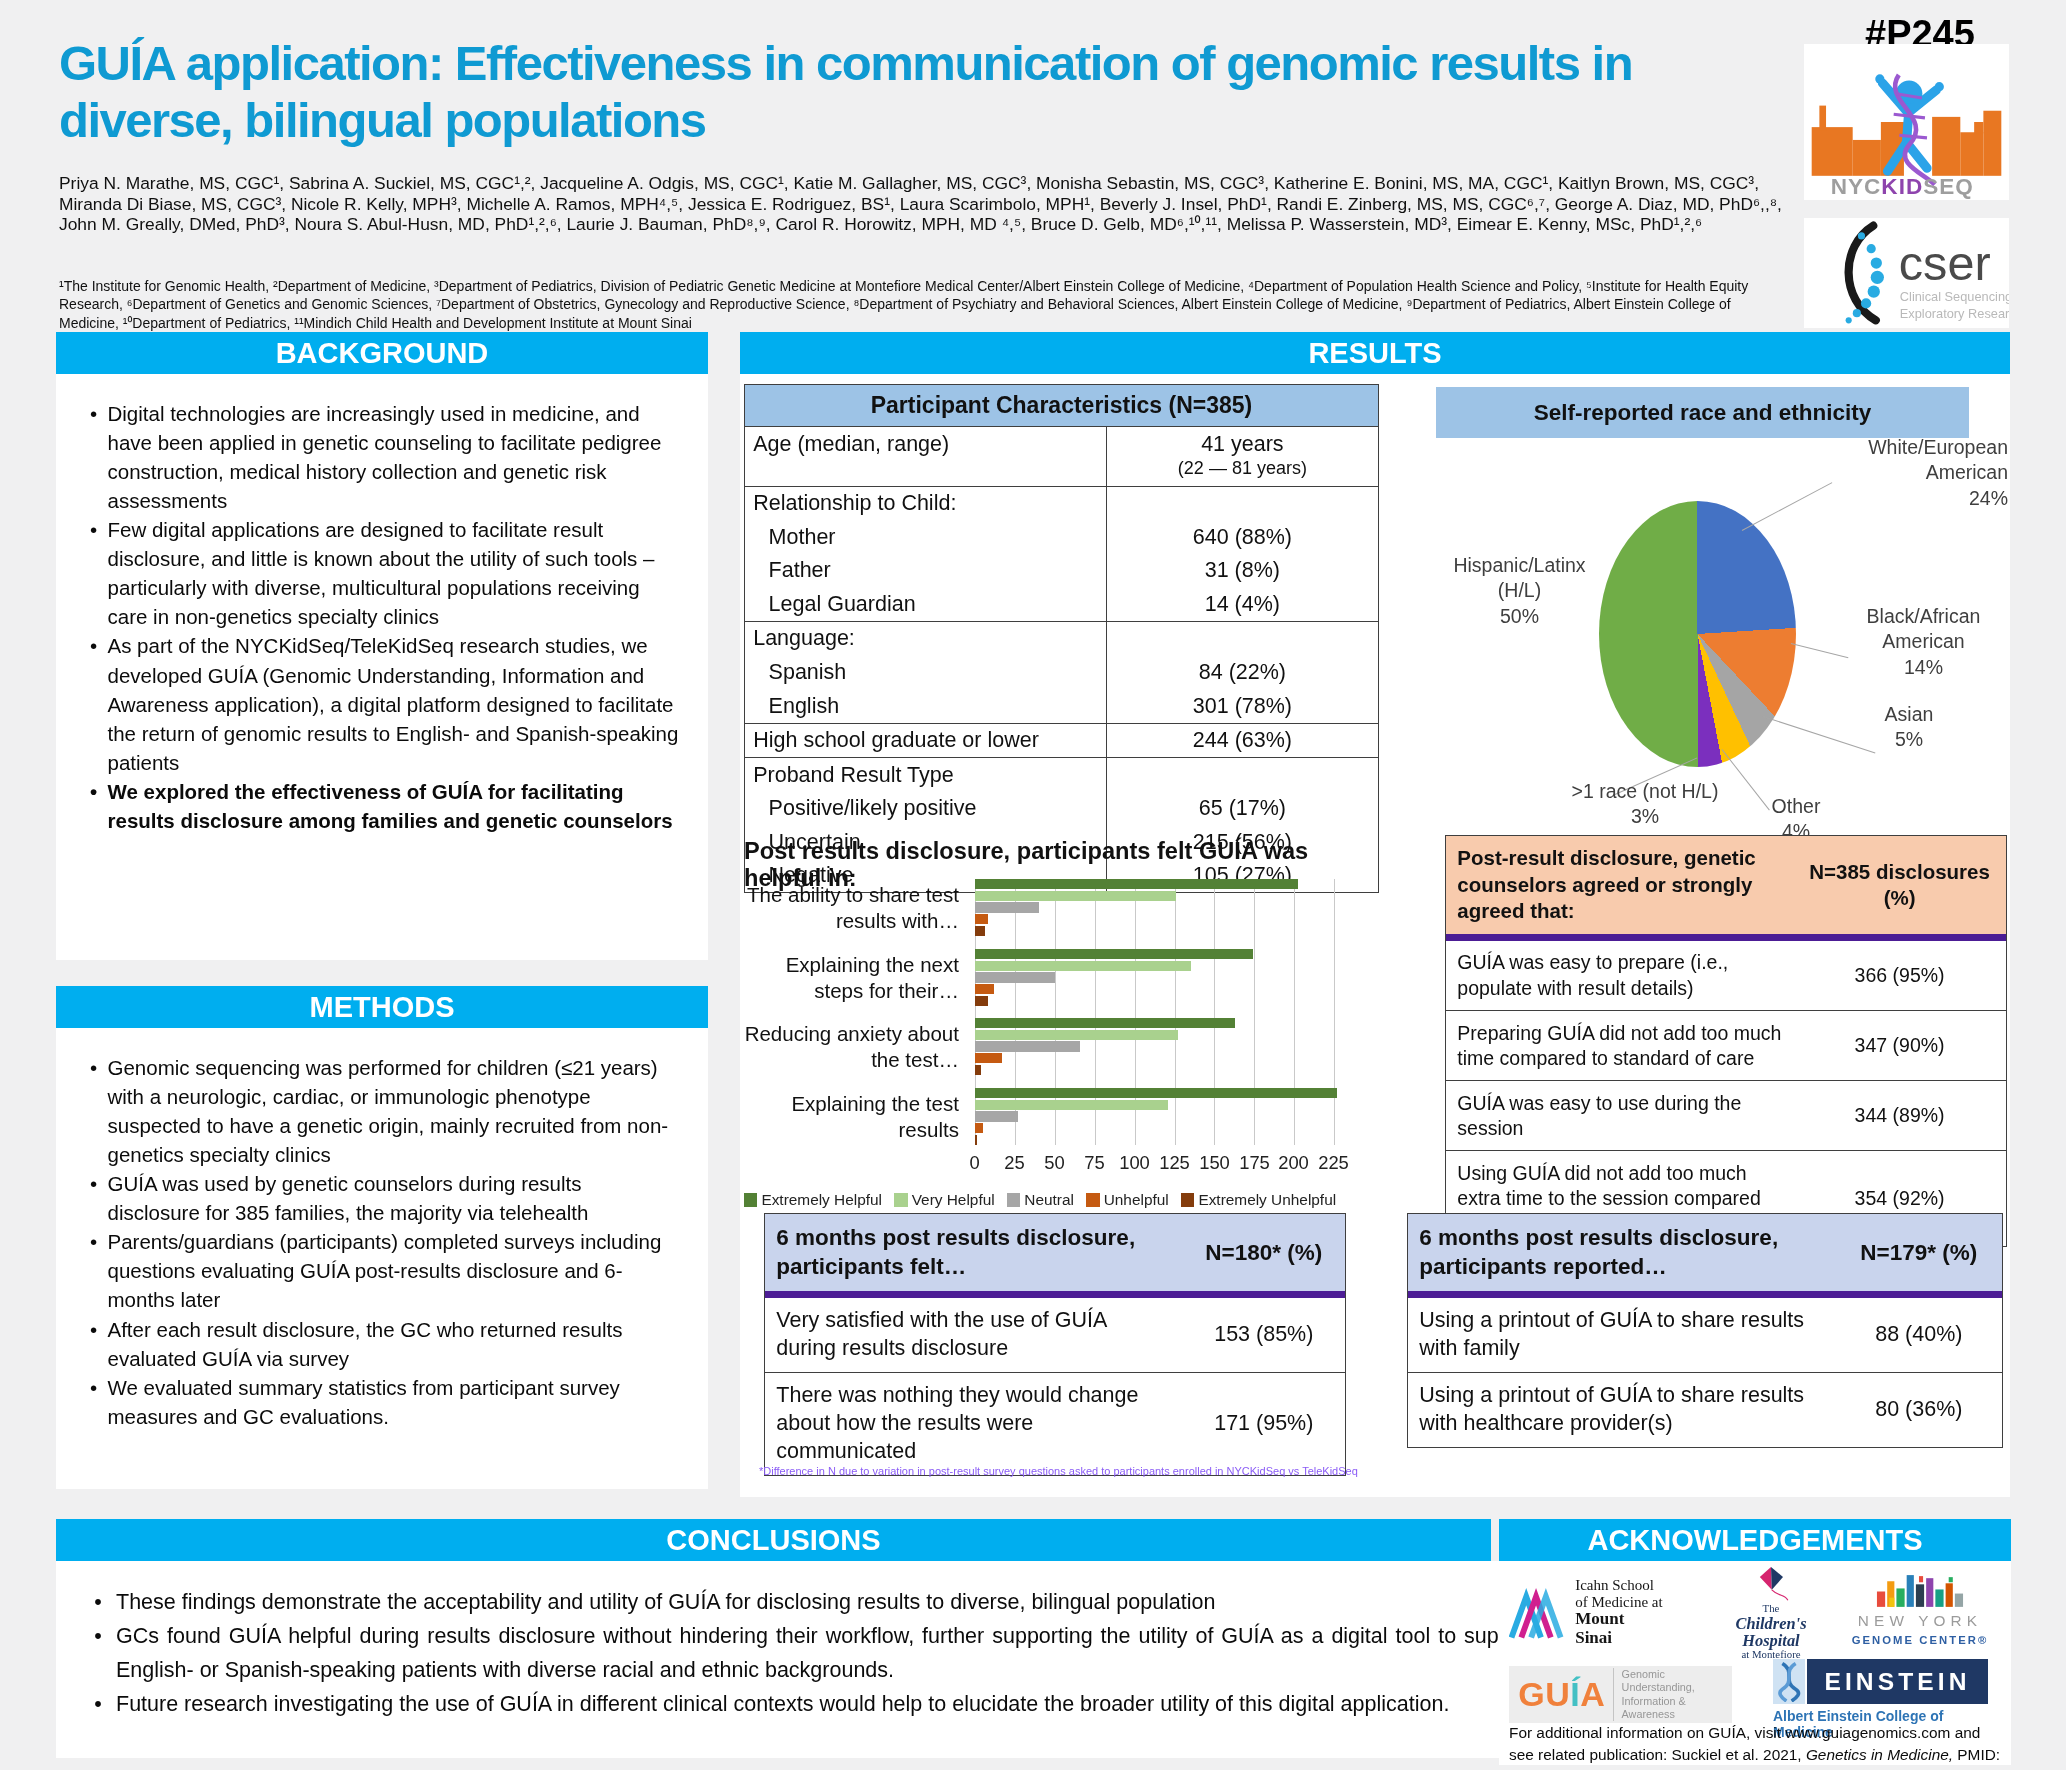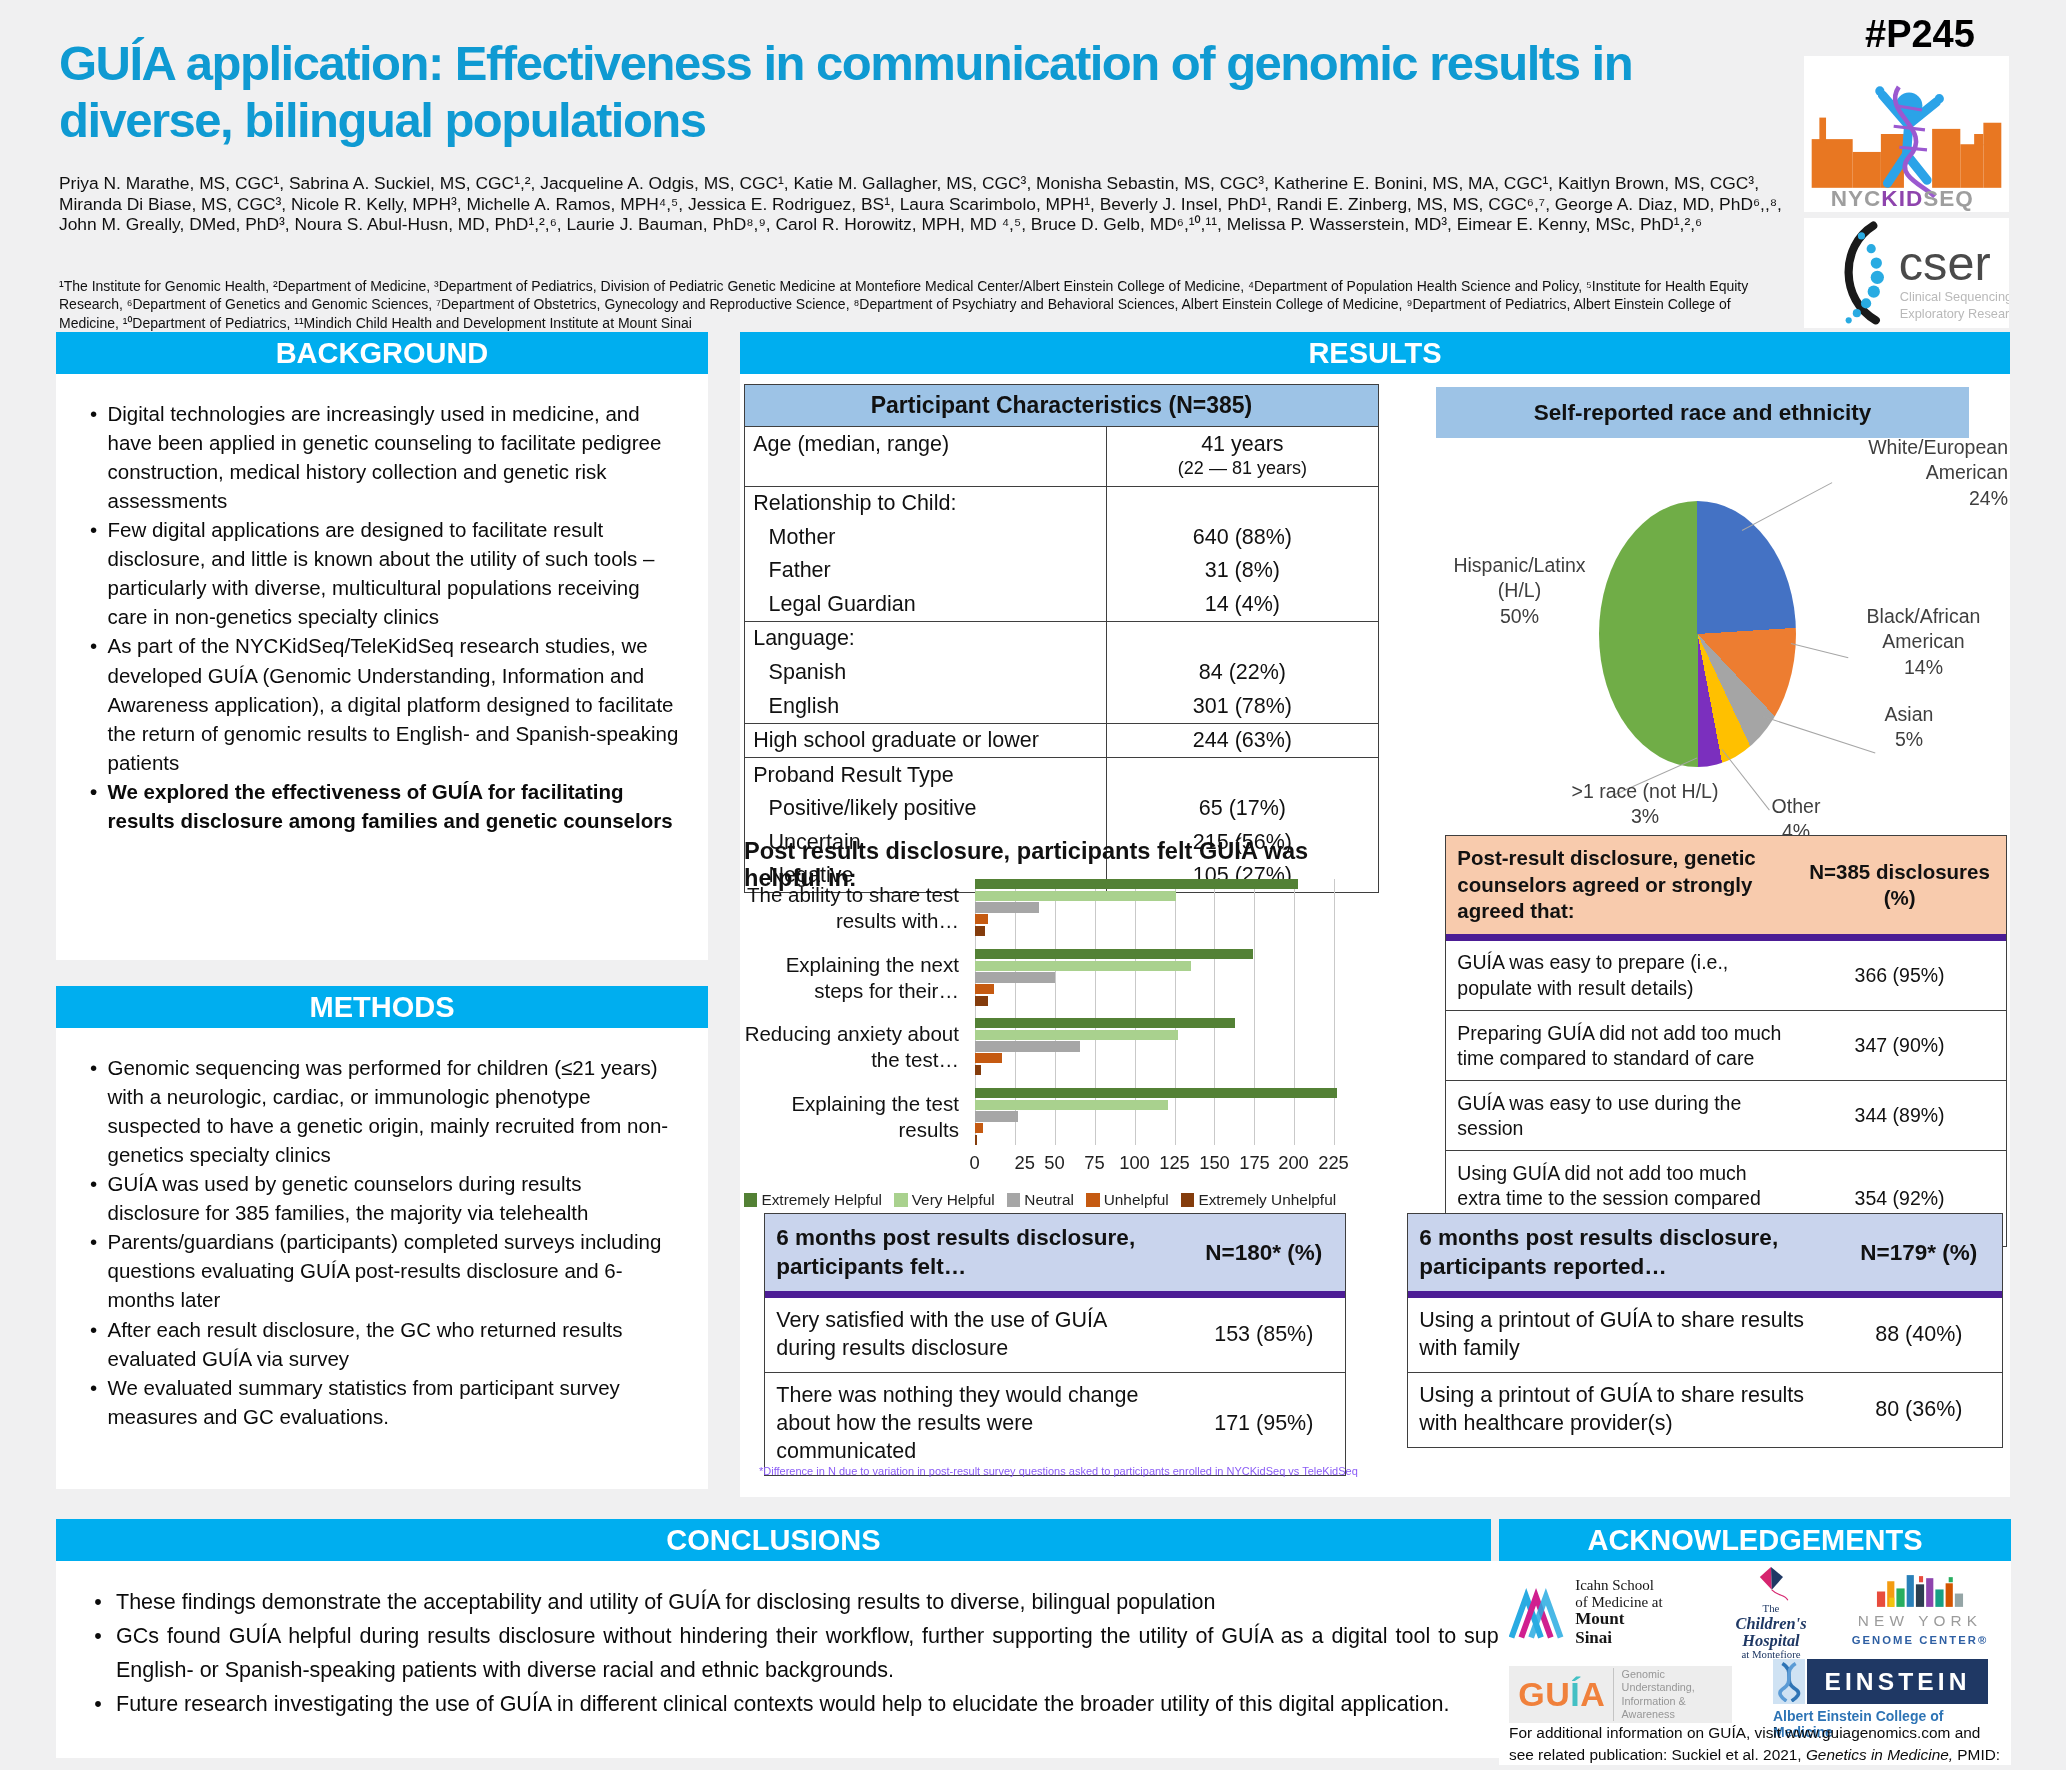--- a/index.html
+++ b/index.html
@@ -8,21 +8,21 @@
   .abs{position:absolute;}
 
   
   .title{left:59px;top:35px;font-size:49px;font-weight:bold;color:#0f9ad2;
          line-height:1.16;letter-spacing:-1.5px;white-space:pre;}
   .authors{left:59px;top:173px;width:1727px;font-size:17.4px;line-height:1.18;color:#101010;}
   .affiliations{left:59px;top:277px;width:1727px;font-size:14px;line-height:1.32;color:#101010;}
   .posterid{left:1865px;top:13.3px;font-size:38px;font-weight:600;color:#000;}
 
   .logo-box{background:#fff;}
-  .nyckidseq-box{left:1804px;top:56px;width:205px;height:156px;}
+  .nyckidseq-box{left:1804px;top:44px;width:205px;height:156px;}
   .cser-box{left:1804px;top:218px;width:205px;height:110px;}
 
   
   .sec-header{background:#00AEEF;color:#fff;font-weight:bold;font-size:29px;
               text-align:center;line-height:42px;height:42px;}
   .white-box{background:#ffffff;}
   .hdr-background{left:56px;top:332px;width:652px;}
   .box-background{left:56px;top:374px;width:652px;height:586px;}
   .hdr-methods{left:56px;top:986px;width:652px;}
   .box-methods{left:56px;top:1028px;width:652px;height:461px;}
@@ -336,21 +336,21 @@
         <div class="bar-group" style="top: 209px;">
           <div class="bar" title="Extremely Helpful: 227" style="width: 362px; background: rgb(83, 129, 53);"></div>
           <div class="bar" title="Very Helpful: 121" style="width: 193px; background: rgb(169, 209, 142);"></div>
           <div class="bar" title="Neutral: 27" style="width: 43px; background: rgb(166, 166, 166);"></div>
           <div class="bar" title="Unhelpful: 5" style="width: 8px; background: rgb(197, 90, 17);"></div>
           <div class="bar" title="Extremely Unhelpful: 1" style="width: 1.6px; background: rgb(132, 60, 12);"></div>
         </div>
       </div>
     <div id="bar-ticks">
         <div class="tick" style="left: 210px;">0</div>
-        <div class="tick" style="left: 250px; text-align: right;">25</div>
+        <div class="tick" style="left: 250px;">25</div>
         <div class="tick" style="left: 290px;">50</div>
         <div class="tick" style="left: 330px;">75</div>
         <div class="tick" style="left: 370px;">100</div>
         <div class="tick" style="left: 410px;">125</div>
         <div class="tick" style="left: 450px;">150</div>
         <div class="tick" style="left: 490px;">175</div>
         <div class="tick" style="left: 529px;">200</div>
         <div class="tick" style="left: 569px;">225</div>
       </div>
     <div class="legend" id="bar-legend">

